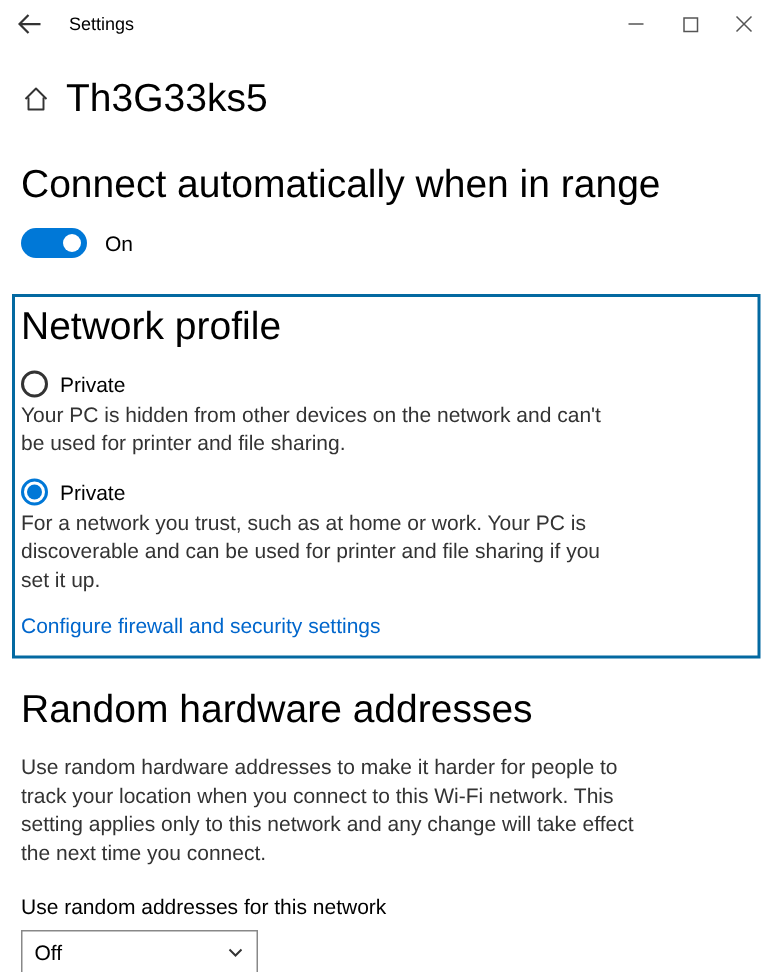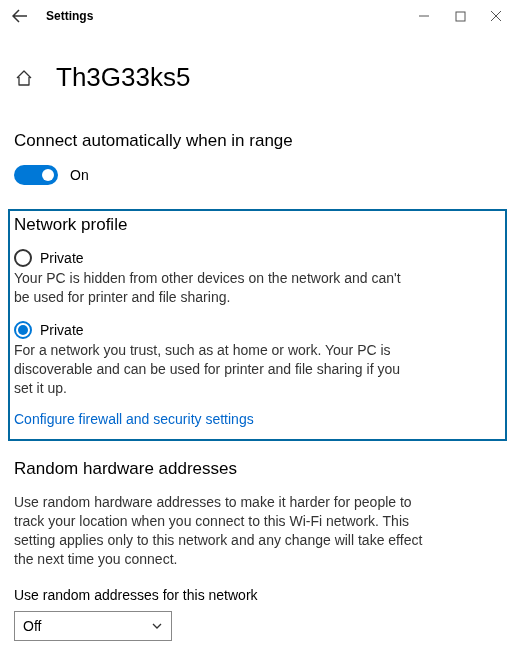--- a/index.html
+++ b/index.html
@@ -21,21 +21,20 @@
     padding: 0 6px;
   }
   .titlebar .back {
     width: 28px; height: 28px;
     display: flex; align-items: center; justify-content: center;
   }
   .titlebar .title {
     font-size: 12px;
     margin-left: 12px;
     color: #000;
-    font-weight: bold;
   }
   .winbtns {
     margin-left: auto;
     display: flex;
     gap: 18px;
     padding-right: 10px;
     color: #555;
   }
   .winbtn { width: 18px; height: 18px; display:flex; align-items:center; justify-content:center; }
   .content { padding: 4px 14px 14px 14px; }
@@ -43,24 +42,24 @@
     display: flex;
     align-items: center;
     gap: 10px;
     margin-top: 14px;
     margin-bottom: 26px;
   }
   .header .home { width: 20px; height: 20px; display:flex; align-items:center; justify-content:center;}
   .header h1 {
     font-size: 26px;
     font-weight: 400;
-    margin: 12px;
+    margin: 0;
   }
   .section-title {
-    font-size: 17px;
+    font-size: 26px;
     font-weight: 400;
     margin: 0 0 14px 0;
   }
   .toggle-row {
     display: flex;
     align-items: center;
     gap: 12px;
     margin-bottom: 24px;
   }
   .toggle {

